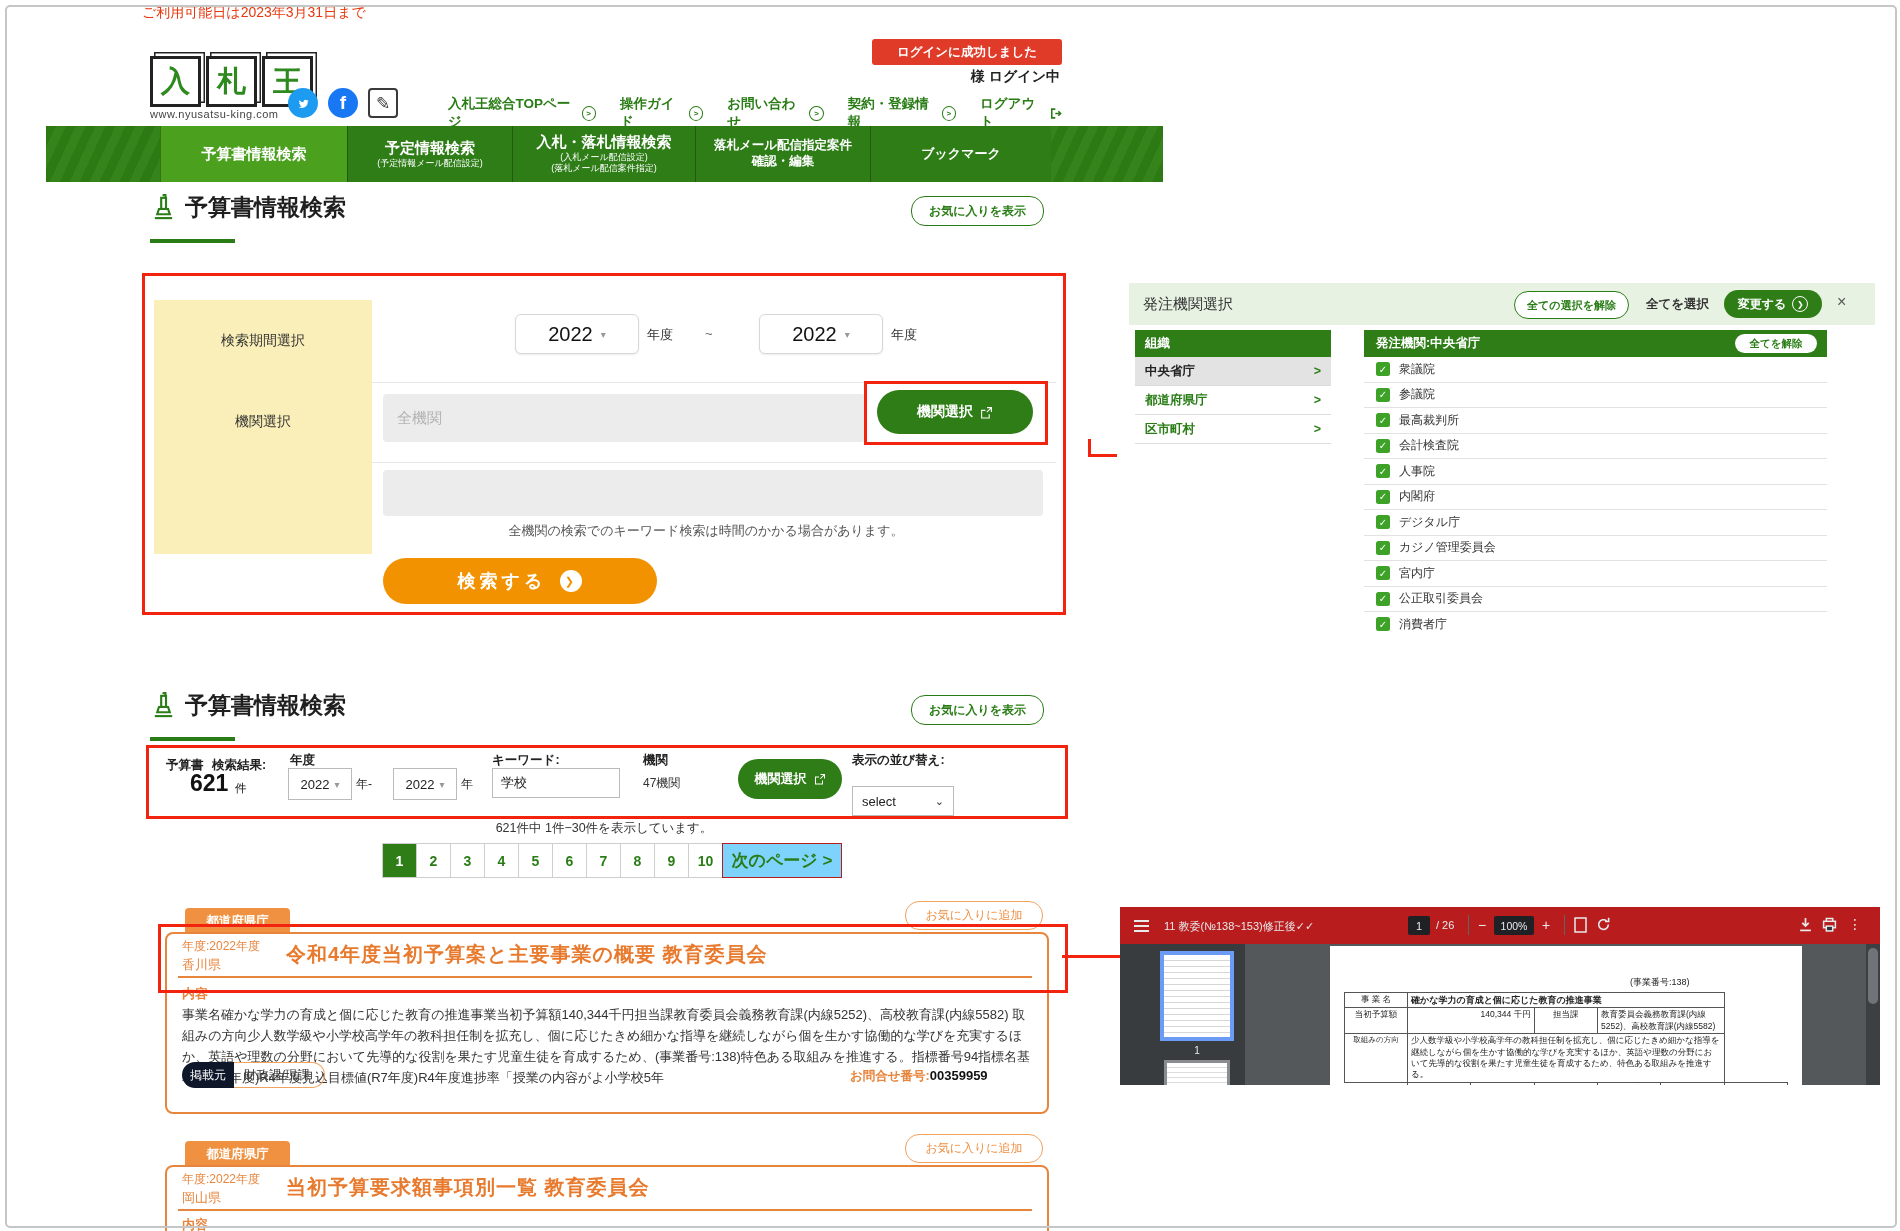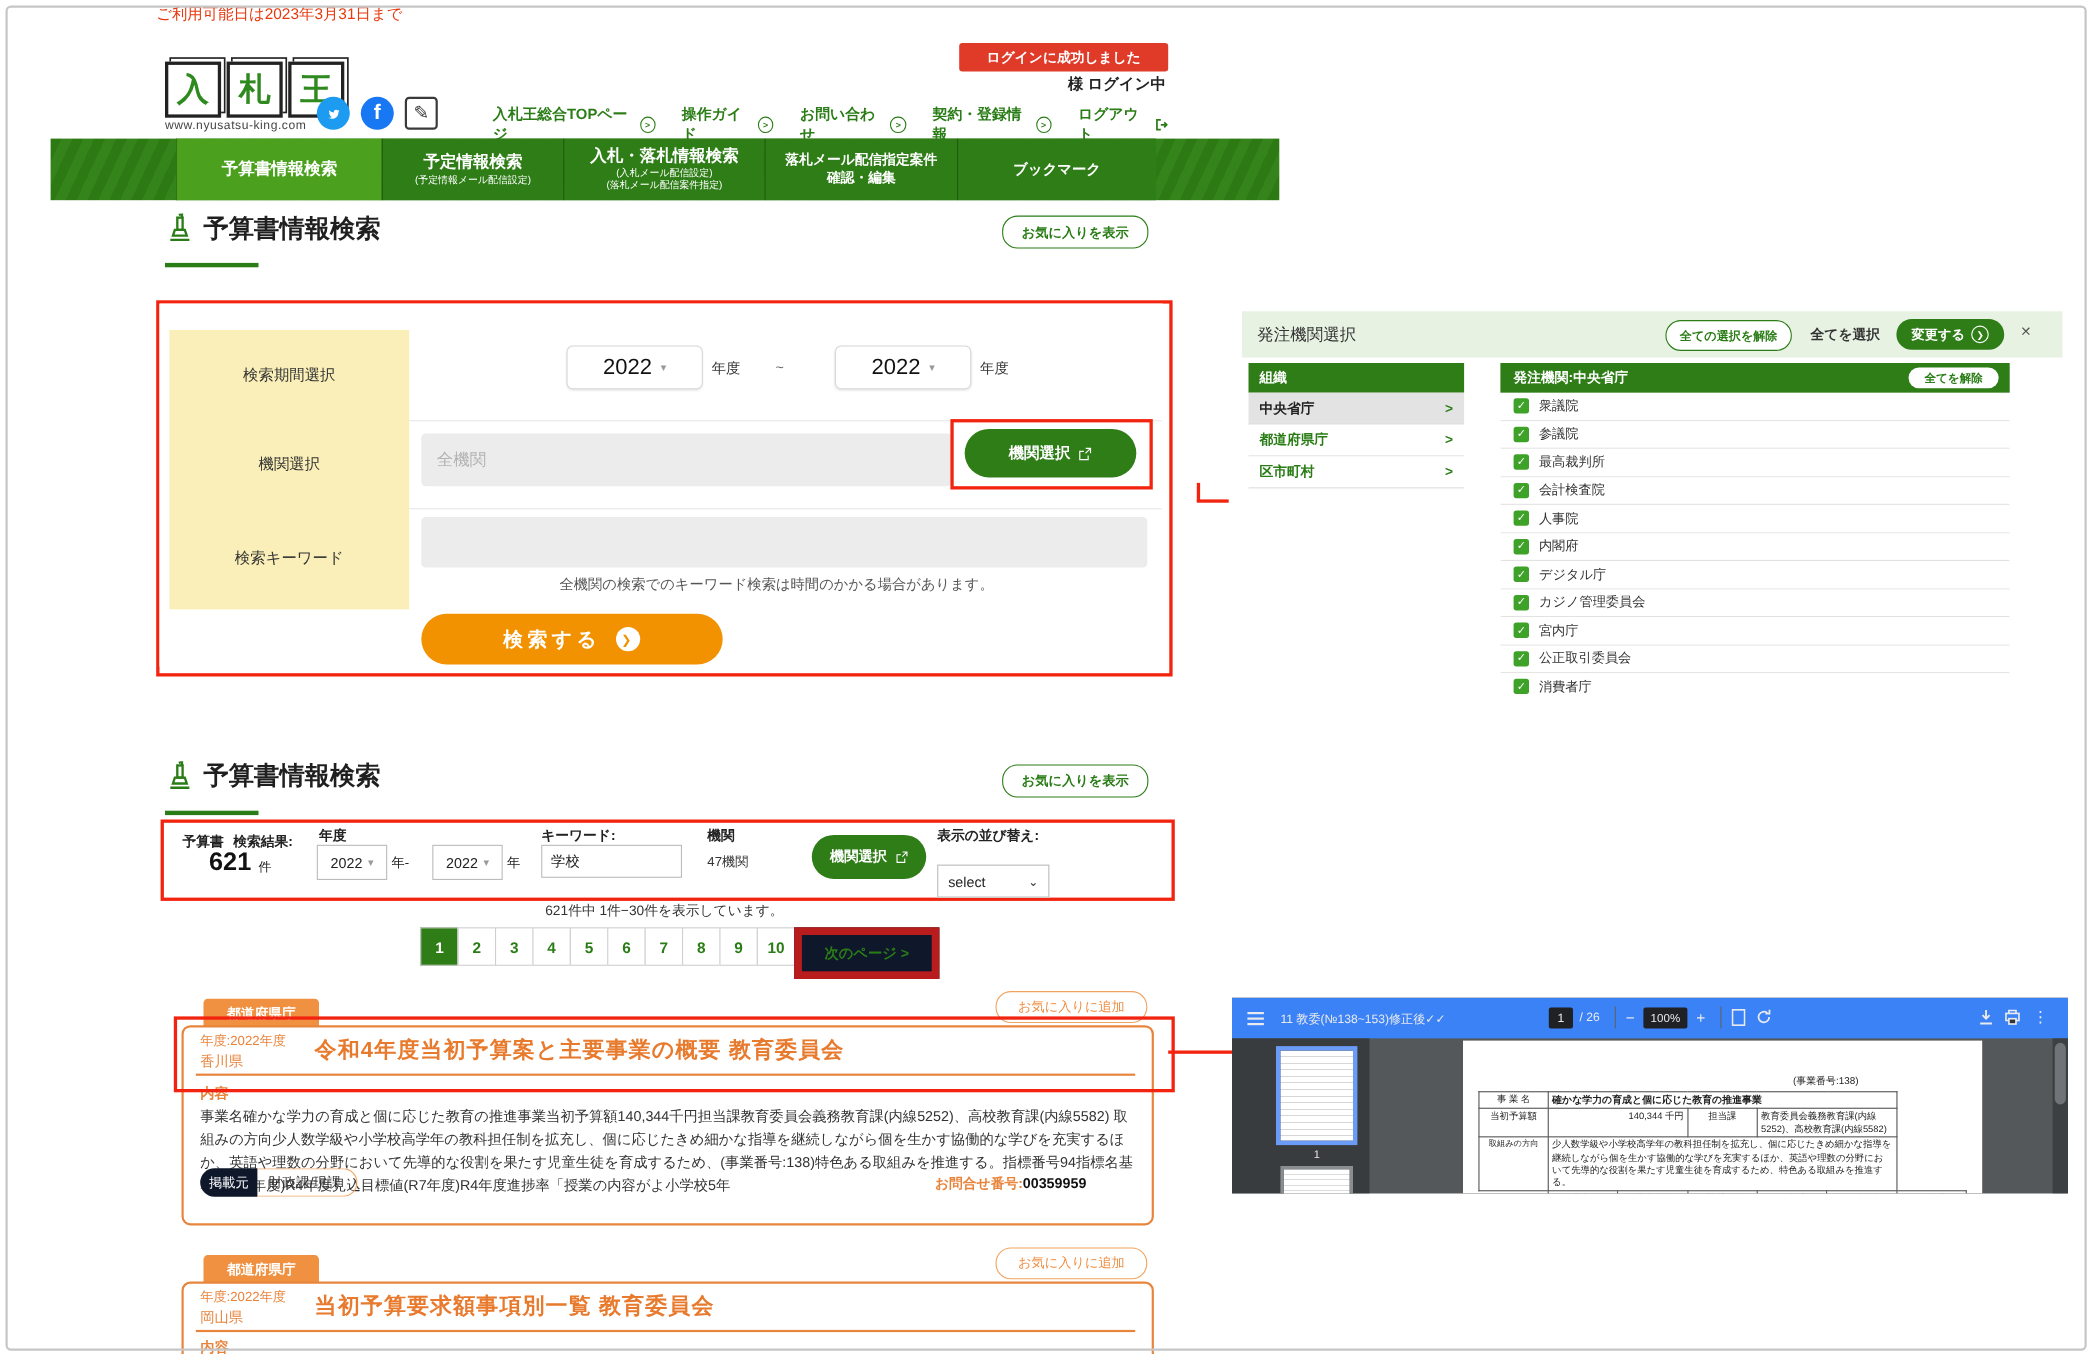--- a/index.html
+++ b/index.html
@@ -47,31 +47,31 @@
   .dkg-head{background:#2e7d17;color:#fff;font-weight:bold;font-size:12.5px;display:flex;align-items:center;}
   .org-row{display:flex;align-items:center;justify-content:space-between;font-size:12.5px;font-weight:bold;border-bottom:1px solid #ddd;background:#fff;padding:0 10px;cursor:pointer;}
   .agency-row{display:flex;align-items:center;gap:9px;border-bottom:1px solid #e2e2e2;background:#fff;padding-left:12px;font-size:12px;color:#333;height:25.5px;box-sizing:border-box;}
   .cb{width:14px;height:14px;background:#3da227;border-radius:2.5px;color:#fff;font-size:10px;display:inline-flex;align-items:center;justify-content:center;cursor:pointer;}
   
   .lbl-sm{font-size:12.5px;font-weight:bold;color:#222;}
   .mini-sel{background:#fff;border:1px solid #bbb;display:flex;align-items:center;justify-content:center;gap:5px;font-size:13px;color:#222;cursor:pointer;}
   .pag{display:flex;}
   .pag .pg{width:33px;height:33px;border:1px solid #cfcfcf;margin-left:-1px;display:flex;align-items:center;justify-content:center;font-size:14px;font-weight:bold;color:#2a7d16;background:#fff;cursor:pointer;}
   .pag .pg.cur{background:#2e7d17;color:#fff;}
-  .pag .nx{width:118px;height:33px;border:7px solid #b91c1c;margin-left:-1px;display:flex;align-items:center;justify-content:center;font-size:13px;font-weight:bold;color:#2a7d16;background:#0f172a;cursor:pointer;}
+  .pag .nx{width:118px;height:33px;border:1px solid #b91c1c;margin-left:-1px;display:flex;align-items:center;justify-content:center;font-size:17px;font-weight:bold;color:#2a7d16;background:#7dd3fc;cursor:pointer;}
   
   .tag-orange{background:#ef9140;color:#fff;font-size:12.5px;font-weight:bold;display:flex;align-items:center;justify-content:center;border-radius:4px 4px 0 0;cursor:default;}
   .pill-org-outline{border:1.5px solid #f0a35f;border-radius:14px;color:#ef8f43;font-size:12px;background:#fff;display:flex;align-items:center;justify-content:center;cursor:pointer;}
   .card{border:2px solid #e8853d;border-radius:8px;background:#fff;}
   .org-txt{color:#e8853d;}
   .card-title{color:#e87a2e;font-size:20px;font-weight:bold;letter-spacing:1px;}
   .body-txt{font-size:13px;color:#333;line-height:21px;}
   
   .pdf{background:#54585a;overflow:hidden;}
-  .pdf-toolbar{position:absolute;left:0;top:0;width:772px;height:37px;background:#3b82f6;color:#e8eaed;}
+  .pdf-toolbar{position:absolute;left:0;top:0;width:772px;height:37px;background:#b91c1c;color:#e8eaed;}
   .pdf-sidebar{position:absolute;left:0;top:37px;width:125px;height:141px;background:#393c3e;}
   .hamb span{display:block;width:15px;height:2px;background:#e8eaed;margin:3px 0;}
   .pdf-small{font-size:11px;color:#e8eaed;}
   .pdf-box{background:#202124;color:#e8eaed;display:flex;align-items:center;justify-content:center;border-radius:2px;}
   .pdf-div{width:1px;height:20px;background:#5f6368;}
   .thumb{background:#fff;}
   .pdftable{border-collapse:collapse;font-size:8.5px;color:#222;width:444px;table-layout:fixed;}
   .pdftable td{border:1px solid #555;padding:1px 3px;vertical-align:top;line-height:1.35;}
   .pdftable .c{text-align:center;}
   .pre{white-space:pre-line;}
@@ -163,21 +163,20 @@
     <span>予算書情報検索</span>
   </div>
   <div class="abs underline" style="left:150px;top:239px;width:85px;"></div>
   <div class="abs pill-grn-outline" style="left:911px;top:196px;width:131px;height:28px;">お気に入りを表示</div>
 
   <div class="red-annot" style="left:142px;top:273px;width:918px;height:336px;"></div>
   <div class="abs formbox" style="left:145px;top:276px;width:912px;height:330px;">
     <div class="abs ylabel" style="left:9px;top:24px;width:218px;height:254px;"></div>
     <div class="abs" style="left:9px;top:24px;width:218px;height:82px;display:flex;align-items:center;justify-content:center;font-size:14px;color:#333;">検索期間選択</div>
     <div class="abs" style="left:9px;top:106px;width:218px;height:80px;display:flex;align-items:center;justify-content:center;font-size:14px;color:#333;">機関選択</div>
-    <div class="abs" style="left:9px;top:186px;width:218px;height:92px;display:flex;align-items:center;justify-content:center;font-size:14px;color:#333;">検索キーワード</div>
     <div class="abs" style="left:227px;top:106px;width:684px;height:1px;background:#e8e8e8;"></div>
     <div class="abs" style="left:227px;top:186px;width:684px;height:1px;background:#e8e8e8;"></div>
 
     <div class="abs selbox" style="left:370px;top:38px;width:122px;height:38px;">
       <span class="val">2022</span>
         <span class="caret">▾</span>
     </div>
     <div class="abs" style="left:502px;top:50px;font-size:13px;color:#333;">年度</div>
     <div class="abs" style="left:560px;top:50px;font-size:13px;color:#666;">~</div>
     <div class="abs selbox" style="left:614px;top:38px;width:122px;height:38px;">

